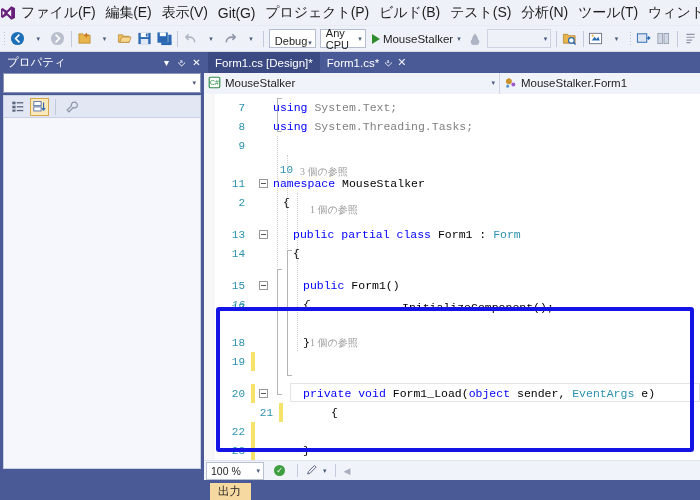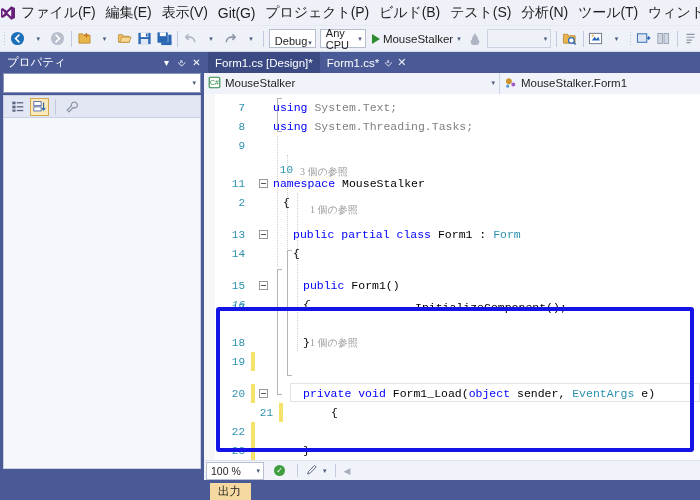--- a/index.html
+++ b/index.html
@@ -466,21 +466,21 @@
           <div class="line" style="top: 4px;"><span class="lnum">7</span><span class="chgbar"></span><span class="fold"></span><span class="ctext" style="margin-left: 0px;"><span class="kw">using</span><span class="gray"> System.Text;</span></span></div>
           <div class="line" style="top: 23px;"><span class="lnum">8</span><span class="chgbar"></span><span class="fold"></span><span class="ctext" style="margin-left: 0px;"><span class="kw">using</span><span class="gray"> System.Threading.Tasks;</span></span></div>
           <div class="line" style="top: 42px;"><span class="lnum">9</span><span class="chgbar"></span><span class="fold"></span></div>
           <div class="line" style="top: 66px; padding-left: 48px;"><span class="lnum">10</span><span class="chgbar"></span><span class="fold"></span><span class="ctext" style="margin-left: 0px;"></span></div>
           <div class="line" style="top: 80px;"><span class="lnum">11</span><span class="chgbar"></span><span class="fold"><span class="box"></span></span><span class="ctext" style="margin-left: 0px;"><span class="kw">namespace</span><span class="plain"> MouseStalker</span></span></div>
           <div class="line" style="top: 99px;"><span class="lnum">2</span><span class="chgbar"></span><span class="fold"></span><span class="ctext" style="margin-left: 10px;"><span class="plain">{</span></span></div>
           <div class="line" style="top: 131px;"><span class="lnum">13</span><span class="chgbar"></span><span class="fold"><span class="box"></span></span><span class="ctext" style="margin-left: 20px;"><span class="kw">public partial class</span><span class="plain"> Form1 </span><span class="plain">:</span><span class="type"> Form</span></span></div>
           <div class="line" style="top: 150px;"><span class="lnum">14</span><span class="chgbar"></span><span class="fold"></span><span class="ctext" style="margin-left: 20px;"><span class="plain">{</span></span></div>
           <div class="line" style="top: 182px;"><span class="lnum">15</span><span class="chgbar"></span><span class="fold"><span class="box"></span></span><span class="ctext" style="margin-left: 30px;"><span class="kw">public</span><span class="plain"> Form1()</span></span></div>
           <div class="line" style="top: 201px; font-style: italic;"><span class="lnum">16</span><span class="chgbar"></span><span class="fold"></span><span class="ctext" style="margin-left: 30px;"><span class="plain">{</span></span></div>
-          <div class="line" style="top: 204px; gap: 35px;"><span class="lnum">17</span><span class="chgbar"></span><span class="fold"></span><span class="ctext" style="margin-left: 37px;"><span class="plain">InitializeComponent();</span></span></div>
+          <div class="line" style="top: 204px; gap: 35px;"><span class="lnum">17</span><span class="chgbar"></span><span class="fold"></span><span class="ctext" style="margin-left: 24px;"><span class="plain">InitializeComponent();</span></span></div>
           <div class="line" style="top: 239px;"><span class="lnum">18</span><span class="chgbar"></span><span class="fold"></span><span class="ctext" style="margin-left: 30px;"><span class="plain">}</span></span></div>
           <div class="line" style="top: 258px;"><span class="lnum">19</span><span class="chgbar yellow"></span><span class="fold"></span><span class="ctext" style="margin-left: 0px;"></span></div>
           <div class="line" style="top: 290px;"><span class="lnum">20</span><span class="chgbar yellow"></span><span class="fold"><span class="box"></span></span><span class="ctext" style="margin-left: 30px;"><span class="kw">private void</span><span class="plain"> Form1_Load(</span><span class="kw">object</span><span class="plain"> sender, </span><span class="type">EventArgs</span><span class="plain"> e)</span></span></div>
           <div class="line" style="top: 309px; margin-left: 28px;"><span class="lnum">21</span><span class="chgbar yellow"></span><span class="fold"></span><span class="ctext" style="margin-left: 30px;"><span class="plain">{</span></span></div>
           <div class="line" style="top: 328px;"><span class="lnum">22</span><span class="chgbar yellow"></span><span class="fold"></span><span class="ctext" style="margin-left: 40px;"></span></div>
           <div class="line" style="top: 347px;"><span class="lnum">23</span><span class="chgbar yellow"></span><span class="fold"></span><span class="ctext" style="margin-left: 30px;"><span class="plain">}</span></span></div>
         </div>
 
       <div class="lens" style="left:96px; top:71px;">3 個の参照</div>
       <div class="lens" style="left:106px; top:109px;">1 個の参照</div>

